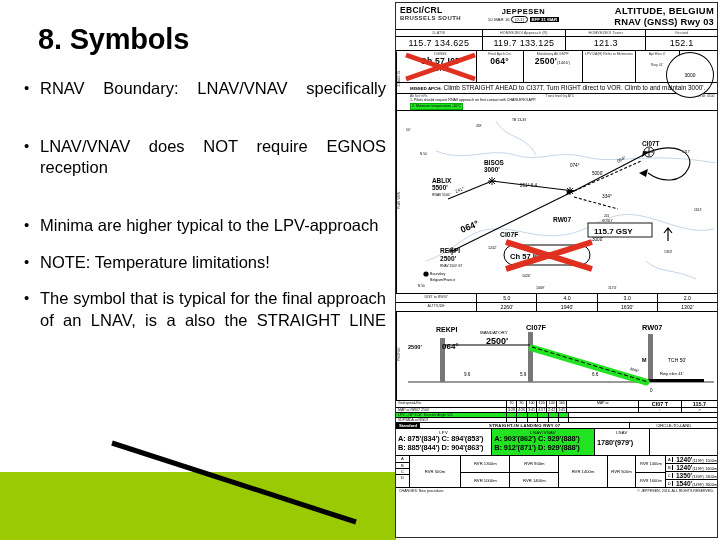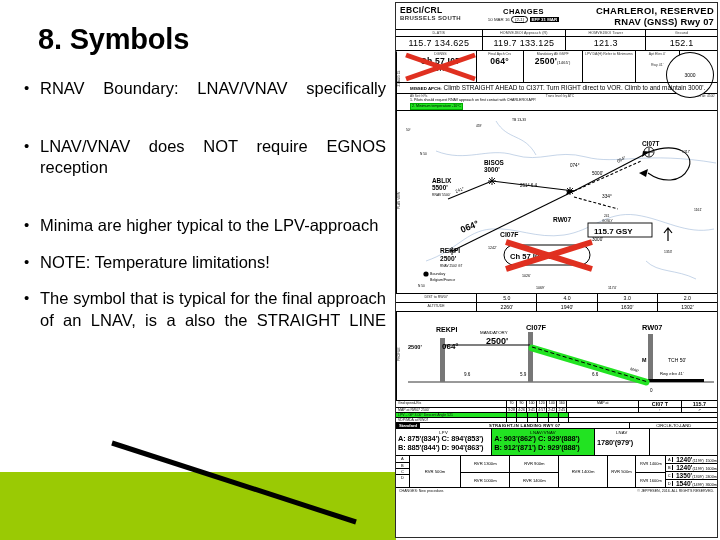--- a/index.html
+++ b/index.html
@@ -183,30 +183,30 @@
 </div>
 
 <div id="chart">
 
   <div id="ch-head">
     <div>
       <div id="ch-icao">EBCI/CRL</div>
       <div id="ch-apt">BRUSSELS SOUTH</div>
     </div>
     <div id="ch-brandwrap">
-      <div id="ch-brand">CHANGES</div>
+      <div id="ch-brand">JEPPESEN</div>
       <div id="ch-dateline">
         <span>10 MAR 16</span>
         <span class="idx-chip">(2-1)</span>
         <span class="eff-chip">EFF 31 MAR</span>
       </div>
     </div>
     <div style="min-width:128px">
-      <div id="ch-city">CHARLEROI, RESERVED</div>
-      <div id="ch-proc">RNAV (GNSS) Rwy 07</div>
+      <div id="ch-city">ALTITUDE, BELGIUM</div>
+      <div id="ch-proc">RNAV (GNSS) Rwy 03</div>
     </div>
   </div>
 
   <div id="freq-hdr">
     <div class="cell f1">D-ATIS</div>
     <div class="cell f2">HOMVEJBOI Approach (R)</div>
     <div class="cell f3">HOMVEJBOI Tower</div>
     <div class="cell f4">Ground</div>
   </div>
   <div id="freq-val">

